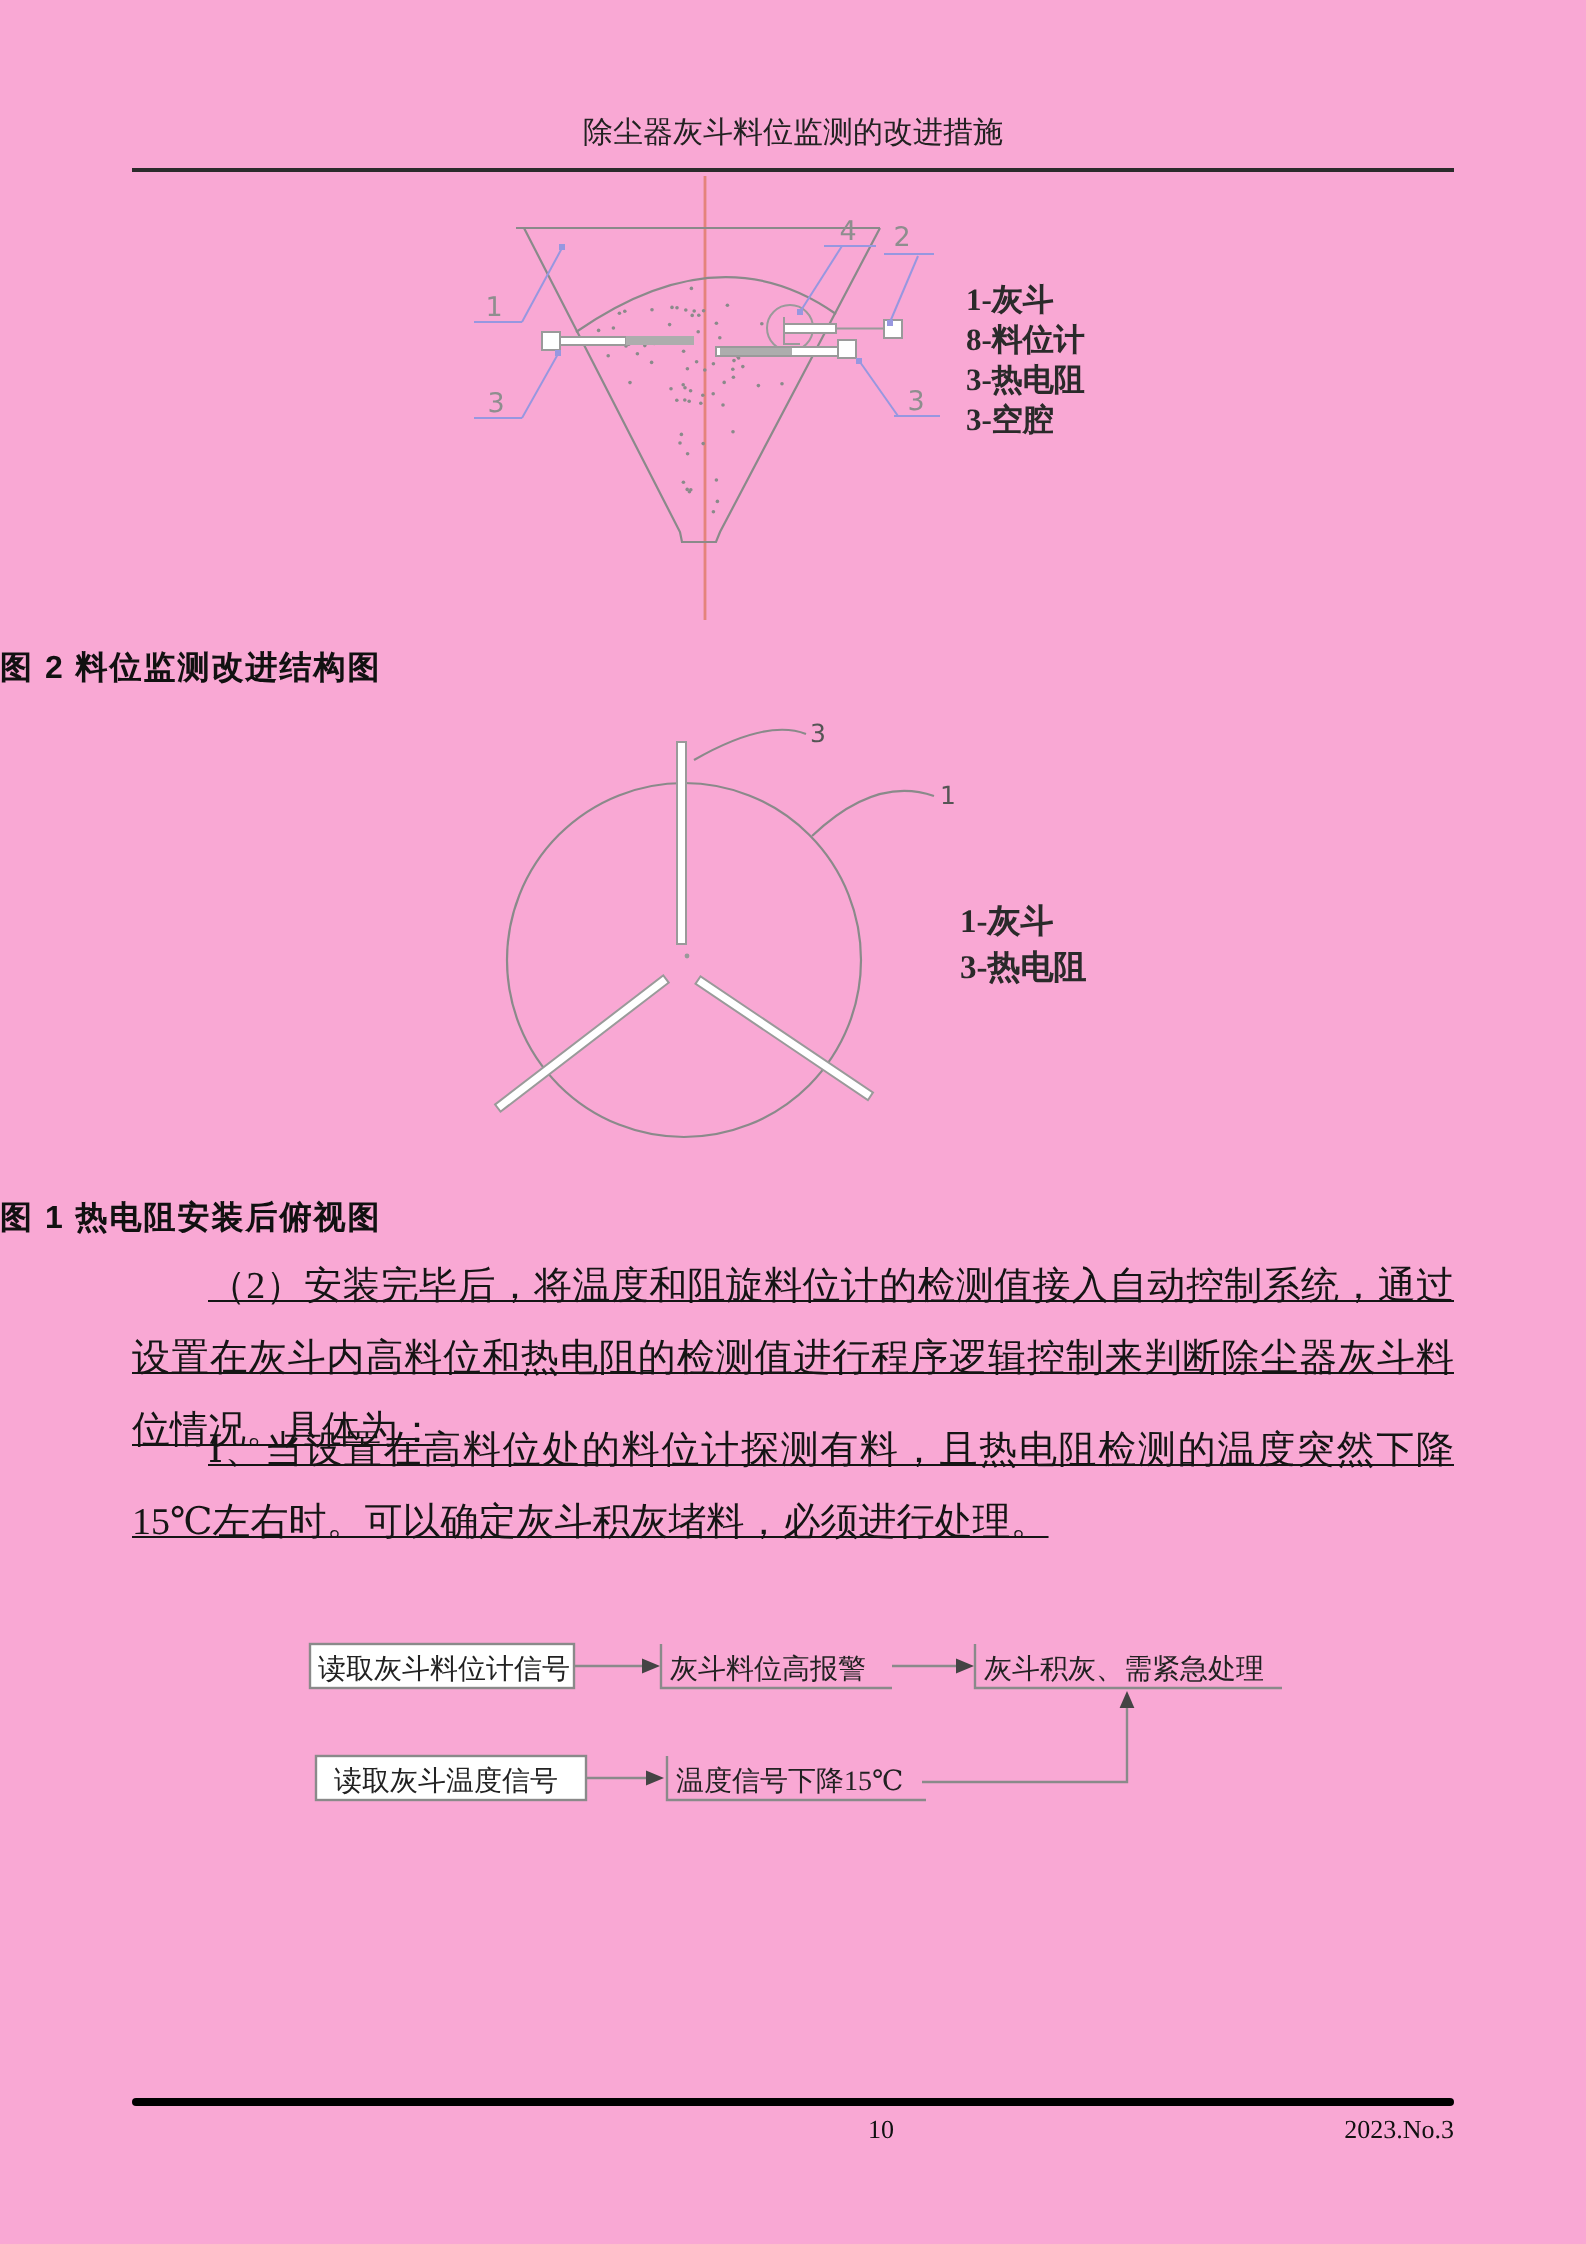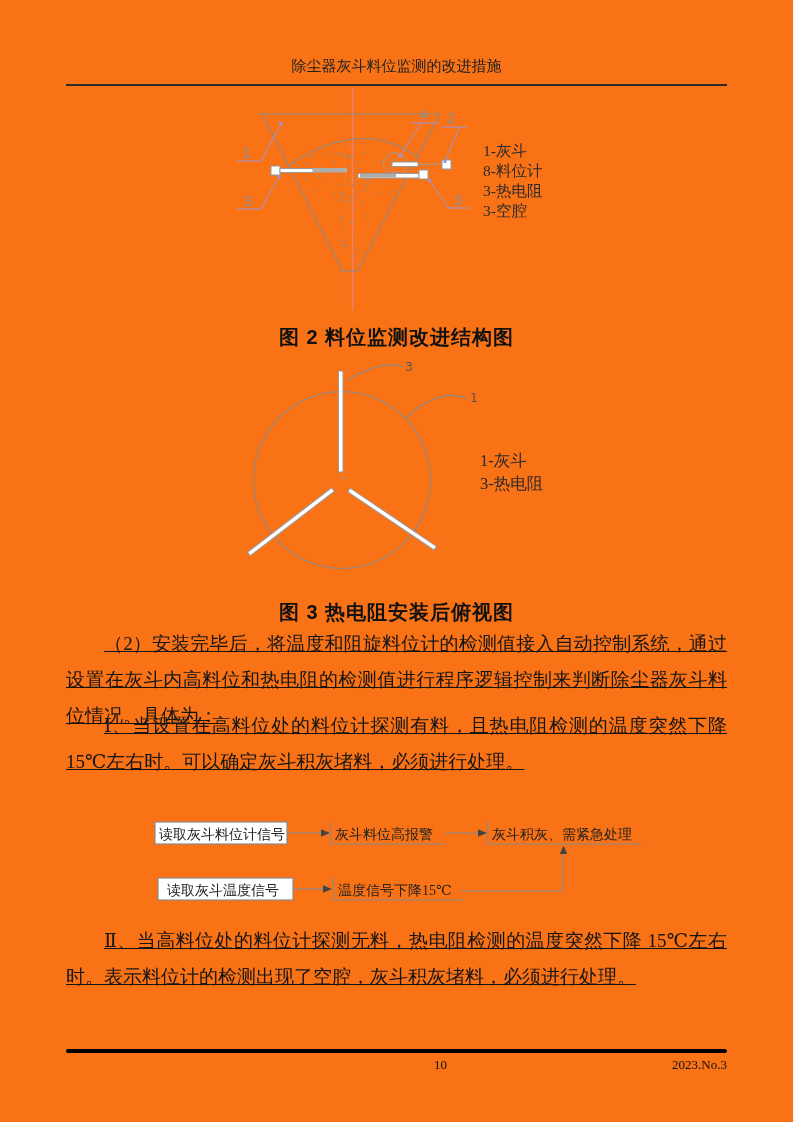--- a/index.html
+++ b/index.html
@@ -1,36 +1,36 @@
 <!DOCTYPE html>
 <html style="--centerline-red: #e4837c; --leader-blue: #9797e0; --diagram-gray: #9a9a9a;"><head>
 <meta charset="utf-8">
 <title>除尘器灰斗料位监测的改进措施</title>
 <style>
   html,body { margin:0; padding:0; background:#ffffff; }
   .page {
-    position:relative; width:793px; height:1122px; background:#f97316;
+    position:relative; width:793px; height:1122px; background:#f9a8d4;
     font-family:"Liberation Serif","DejaVu Serif",serif; color:#1c1c1c;
     overflow:hidden;
   }
   .header-title {
     position:absolute; top:57px; left:0; width:100%;
     text-align:center; font-size:15px; color:#222;
   }
   .header-rule {
     position:absolute; top:84px; left:66px; width:661px; height:2px;
     background:#2b2b2b;
   }
   .fig-svg { position:absolute; }
   .caption {
-    position:absolute; left:0; width:100%; text-align:center;
+    position:absolute; left:0; width:100%; text-align:left;
     font-family:"Liberation Sans","DejaVu Sans",sans-serif;
-    font-weight:bold; font-size:20px; letter-spacing:1px; color:#111;
-  }
-  .legend { position:absolute; color:#2a2a2a; }
+    font-weight:bold; font-size:16px; letter-spacing:1px; color:#111;
+  }
+  .legend { position:absolute; color:#2a2a2a;font-weight:bold; }
   .legend2 { left:483px; top:141px; font-size:15.5px; line-height:20px; }
   .legend3 { left:480px; top:449px; font-size:16.5px; line-height:23px; }
   .para {
     position:absolute; left:66px; width:661px;
     font-size:19px; line-height:36px; text-align:justify;
     text-indent:38px; color:#151515;text-decoration:underline;
   }
   #para1 { top:626px; }
   #para2 { top:708px; }
   #para3 { top:923px; }
@@ -230,25 +230,24 @@
       <path class="gl2" d="M 406,418 C 427,398 447,391 467,398"></path>
       <text class="num3" x="474" y="402" text-anchor="middle">1</text>
     </g>
   </svg>
 
   <div class="legend legend3">
     <div>1-灰斗</div>
     <div>3-热电阻</div>
   </div>
 
-  <div class="caption" style="top:599px;">图 3 热电阻安装后俯视图</div>
+  <div class="caption" style="top:599px;">图 1 热电阻安装后俯视图</div>
 
   <div class="para" id="para1">（2）安装完毕后，将温度和阻旋料位计的检测值接入自动控制系统，通过设置在灰斗内高料位和热电阻的检测值进行程序逻辑控制来判断除尘器灰斗料位情况。具体为：</div>
   <div class="para" id="para2">Ⅰ、当设置在高料位处的料位计探测有料，且热电阻检测的温度突然下降 15℃左右时。可以确定灰斗积灰堵料，必须进行处理。</div>
-  <div class="para" id="para3">Ⅱ、当高料位处的料位计探测无料，热电阻检测的温度突然下降 15℃左右时。表示料位计的检测出现了空腔，灰斗积灰堵料，必须进行处理。</div>
 
   <svg class="fig-svg" style="left:140px; top:810px;" width="520" height="100" viewBox="140 810 520 100">
 
     <rect class="fc-box" x="155" y="822" width="132" height="22"></rect>
     <text class="fc-text" x="159" y="839">读取灰斗料位计信号</text>
     <line class="fc-line" x1="287" y1="833" x2="322" y2="833"></line>
     <polygon class="fc-head" points="330,833 321,829.3 321,836.7"></polygon>
     <path class="fc-line" d="M 330.5,822 V 844 H 446"></path>
     <text class="fc-text" x="335" y="839">灰斗料位高报警</text>
     <line class="fc-line" x1="446" y1="833" x2="479" y2="833"></line>

